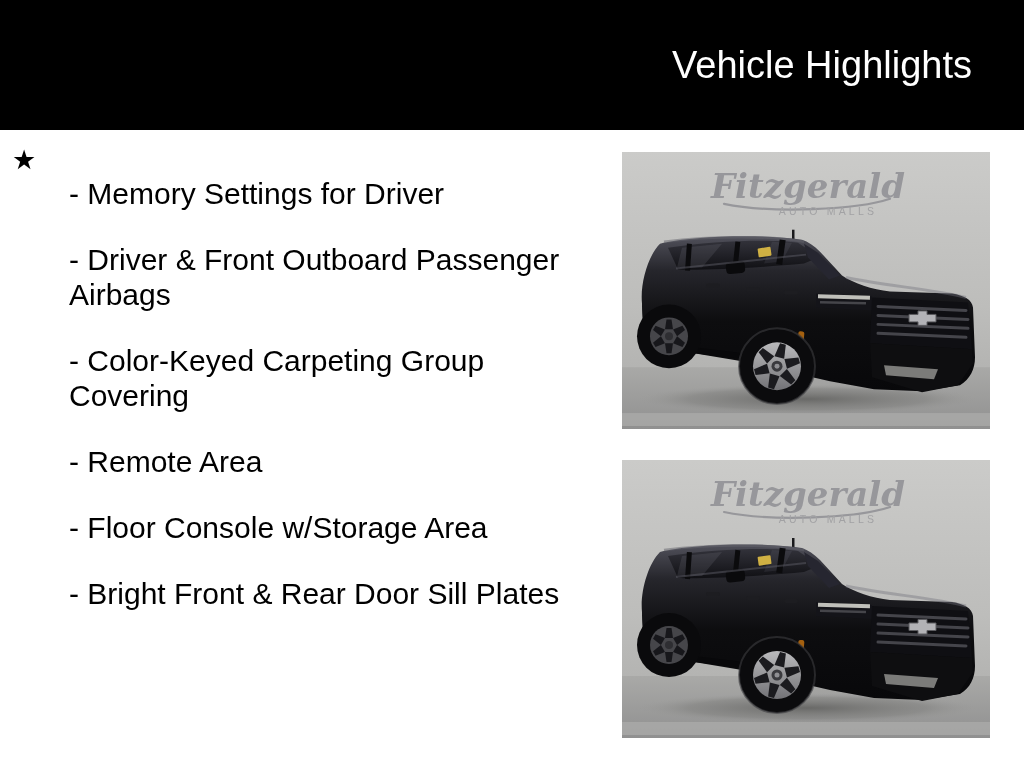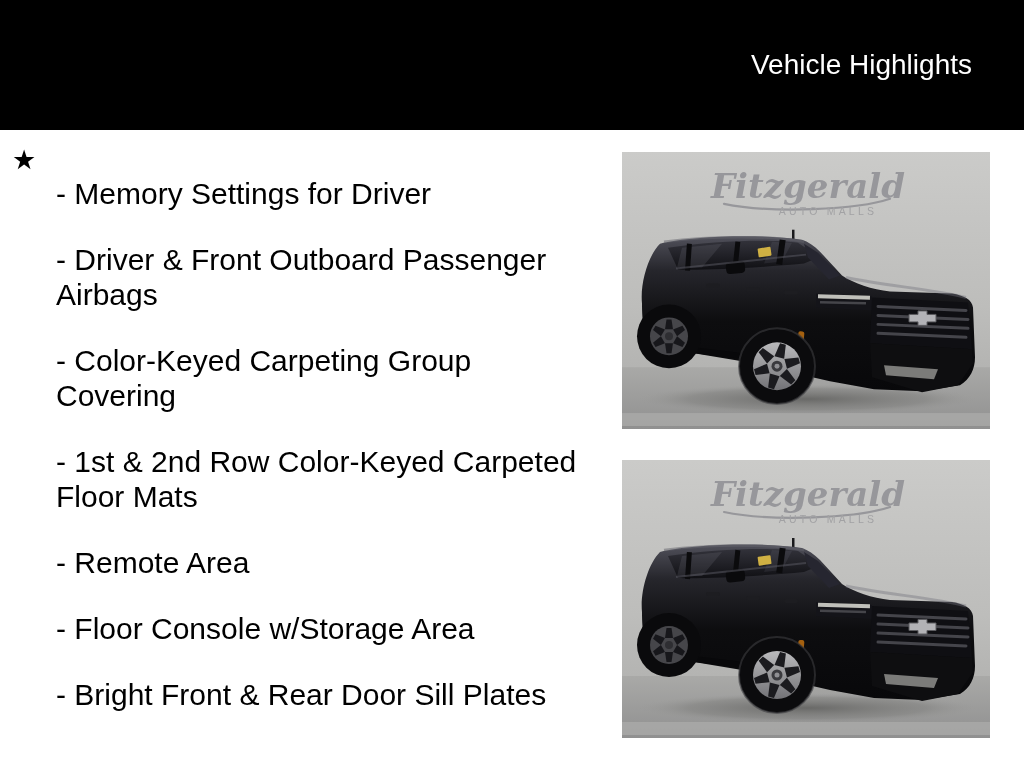--- a/index.html
+++ b/index.html
@@ -5,28 +5,28 @@
   html,body { margin:0; padding:0; background:#ffffff; }
   body { width:1024px; height:768px; overflow:hidden; font-family:"Liberation Sans", sans-serif; }
   .page { position:relative; width:1024px; height:768px; background:#ffffff; }
 
   
   .topbar {
     position:absolute; left:0; top:0; width:1024px; height:130px;
     background:#000000; display:flex; align-items:center; justify-content:flex-end;
     padding-right:52px; box-sizing:border-box;
   }
-  .topbar h1 { margin:0; color:#ffffff; font-size:28px; font-weight:400; }
+  .topbar h1 { margin:0; color:#ffffff; font-size:38px; font-weight:400; }
 
   
   .features { position:absolute; left:0; top:143px; width:580px; color:#000000;
               font-size:30px; line-height:35px; }
   .feature-main { position:relative; margin:0 0 33px 0; padding-left:46px; }
   .star { position:absolute; left:12px; top:0; font-size:27px; line-height:35px; color:#000; }
-  .feature-sub { margin:0 0 31px 0; padding-left:56px; white-space:pre-line; }
+  .feature-sub { margin:0 0 31px 13px; padding-left:56px; white-space:pre-line; }
 
   
   .photo { position:absolute; left:622px; width:368px; }
   #photo1 { top:152px; height:277px; }
   #photo2 { top:460px; height:278px; }
   .photo svg { display:block; width:100%; height:100%; }
   .hidden-defs { position:absolute; width:0; height:0; overflow:hidden; }
 
   .brand-text { font-family:"DejaVu Serif", serif; font-style:italic; font-weight:bold;
                 font-size:34px; fill:#97979b; }
@@ -44,22 +44,20 @@
 
   <section class="features">
     <div class="feature-main">
       <span class="star">★</span>
     </div>
     <p class="feature-sub">- Memory Settings for Driver</p>
     <p class="feature-sub">- Driver &amp; Front Outboard Passenger
 Airbags</p>
     <p class="feature-sub">- Color-Keyed Carpeting Group
 Covering</p>
-    <p class="feature-sub">- 1st &amp; 2nd Row Color-Keyed Carpeted
-Floor Mats</p>
     <p class="feature-sub">- Remote Area</p>
     <p class="feature-sub">- Floor Console w/Storage Area</p>
     <p class="feature-sub">- Bright Front &amp; Rear Door Sill Plates</p>
   </section>
 
   <svg class="hidden-defs" aria-hidden="true">
     <defs>
       <linearGradient id="wallGrad" x1="0" y1="0" x2="0" y2="1">
         <stop offset="0" stop-color="#cbcbc9"></stop>
         <stop offset="0.7" stop-color="#bdbdbb"></stop>

